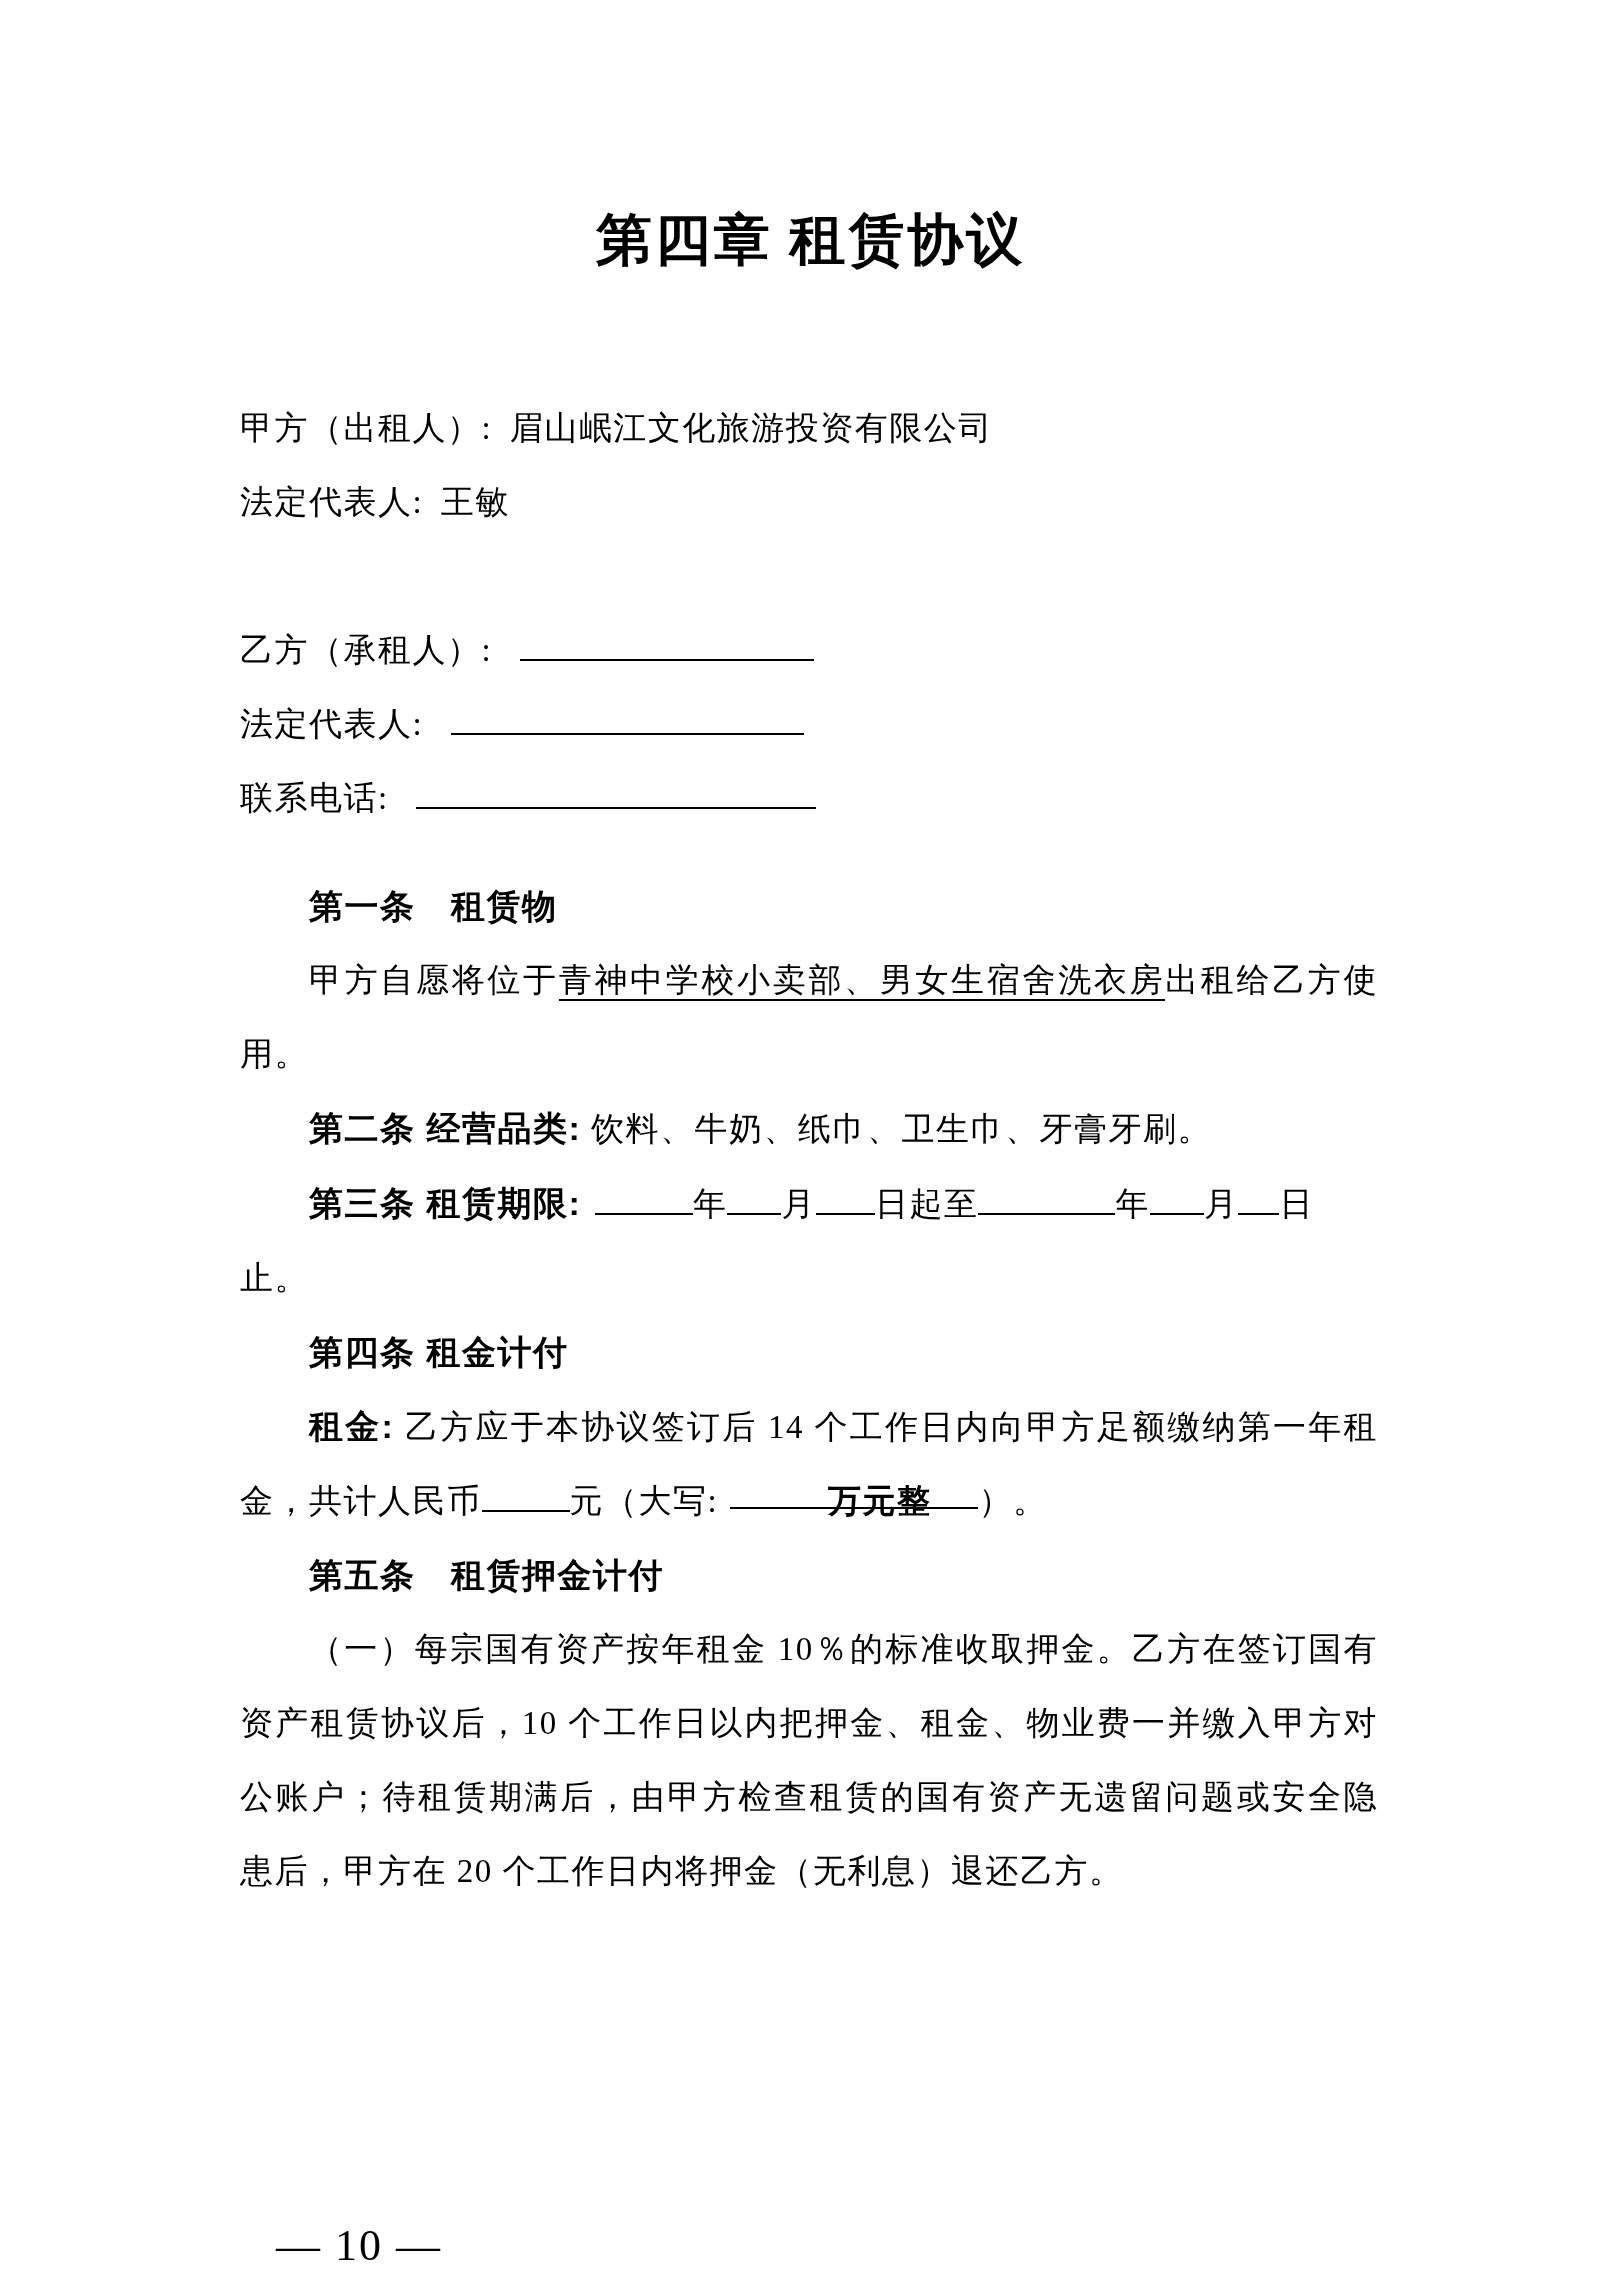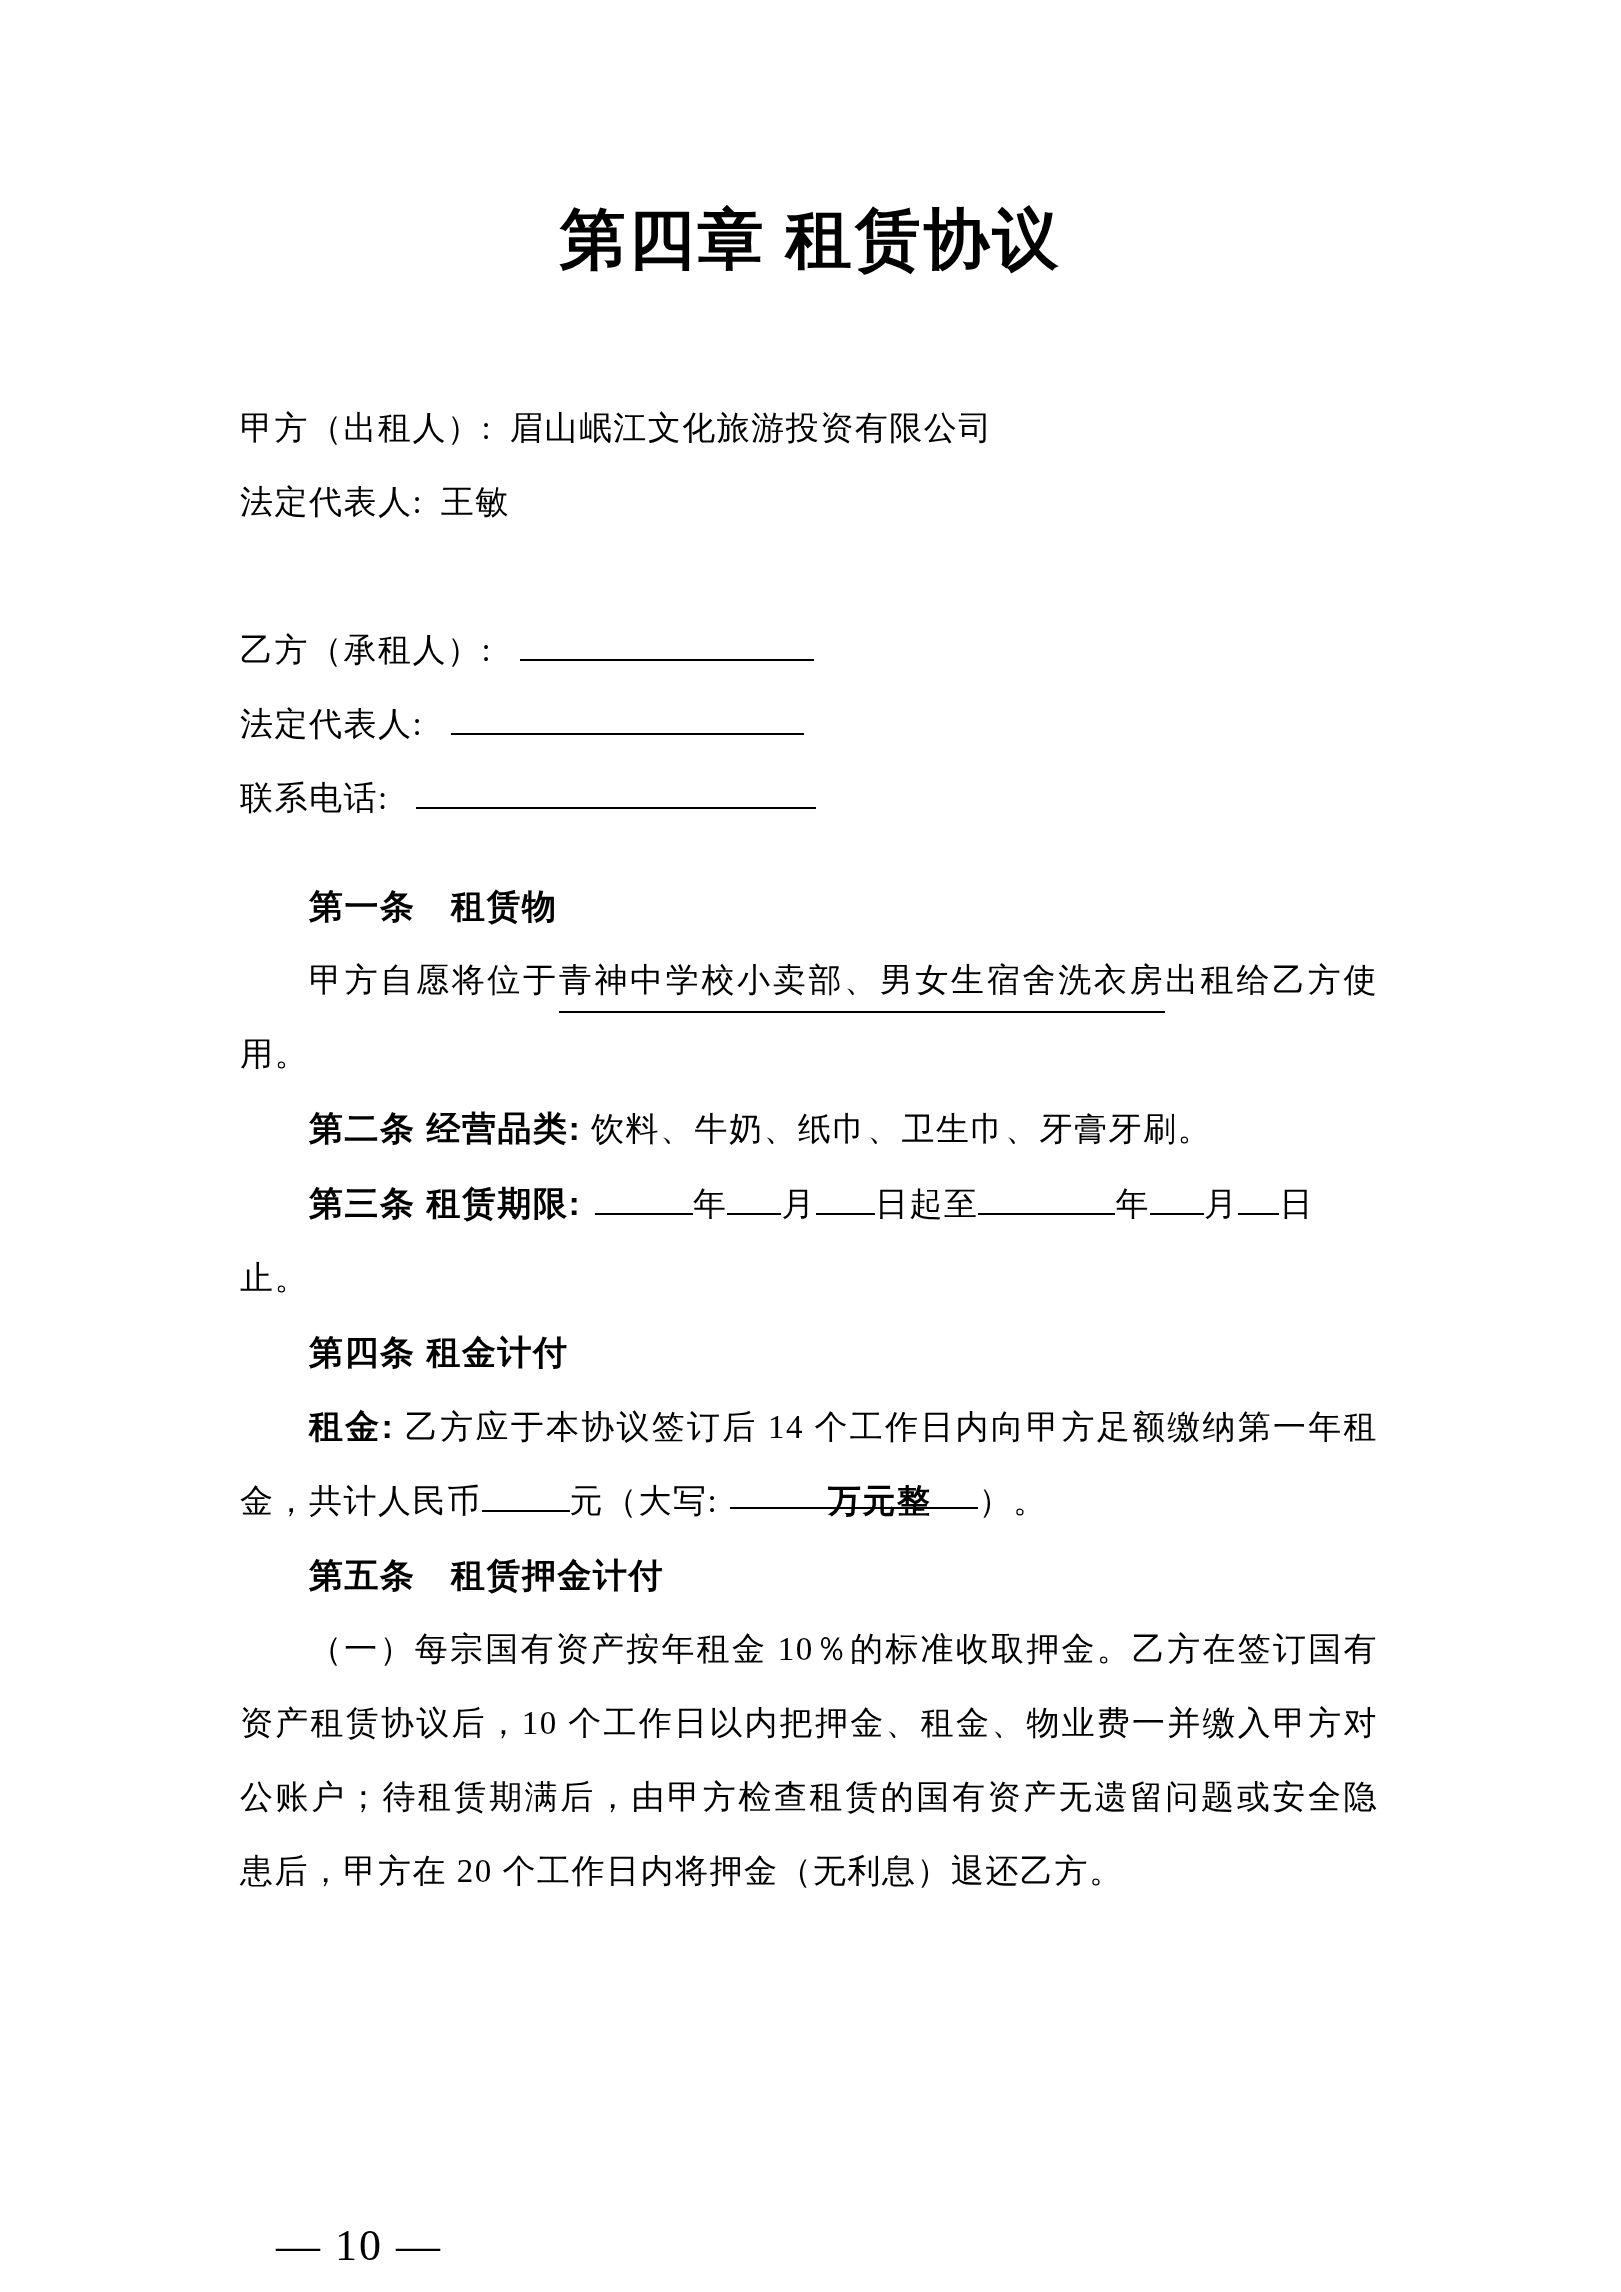--- a/index.html
+++ b/index.html
@@ -9,21 +9,21 @@
     width: 1621px;
     height: 2293px;
     background: #ffffff;
     color: #000000;
     overflow: hidden;
     font-family: "Liberation Serif", "DejaVu Serif", serif;
   }
   .doc-title {
     margin-top: 199px;
     text-align: center;
-    font-size: 66px;
+    font-size: 56px;
     line-height: 82px;
     font-weight: bold;
     letter-spacing: 2.9px;
     font-family: "Liberation Serif", "DejaVu Serif", serif;
   }
   .doc-body {
     margin: 110px 243px 0 240px;
     font-size: 33px;
     line-height: 74px;
     letter-spacing: 1.5px;
@@ -50,21 +50,21 @@
   .w360 { width: 353px; }
   .w408 { width: 400px; }
   .w100 { width: 98px; margin-left: 13.7px; }
   .w55  { width: 54px; }
   .w60  { width: 59px; }
   .w140 { width: 137px; }
   .w42  { width: 41px; }
   .w90  { width: 88px; }
   .uline {
     border-bottom: 2.9px solid #000;
-    padding-bottom: 13px;
+    padding-bottom: 1px;
     margin-top: 28px;
   }
   .caps-blank {
     display: inline-block;
     border-bottom: 2.9px solid #000;
     padding: 0 47px 0 29px;
     margin-left: 11.8px;
     height: 45px;
     vertical-align: baseline;
     font-weight: bold;

